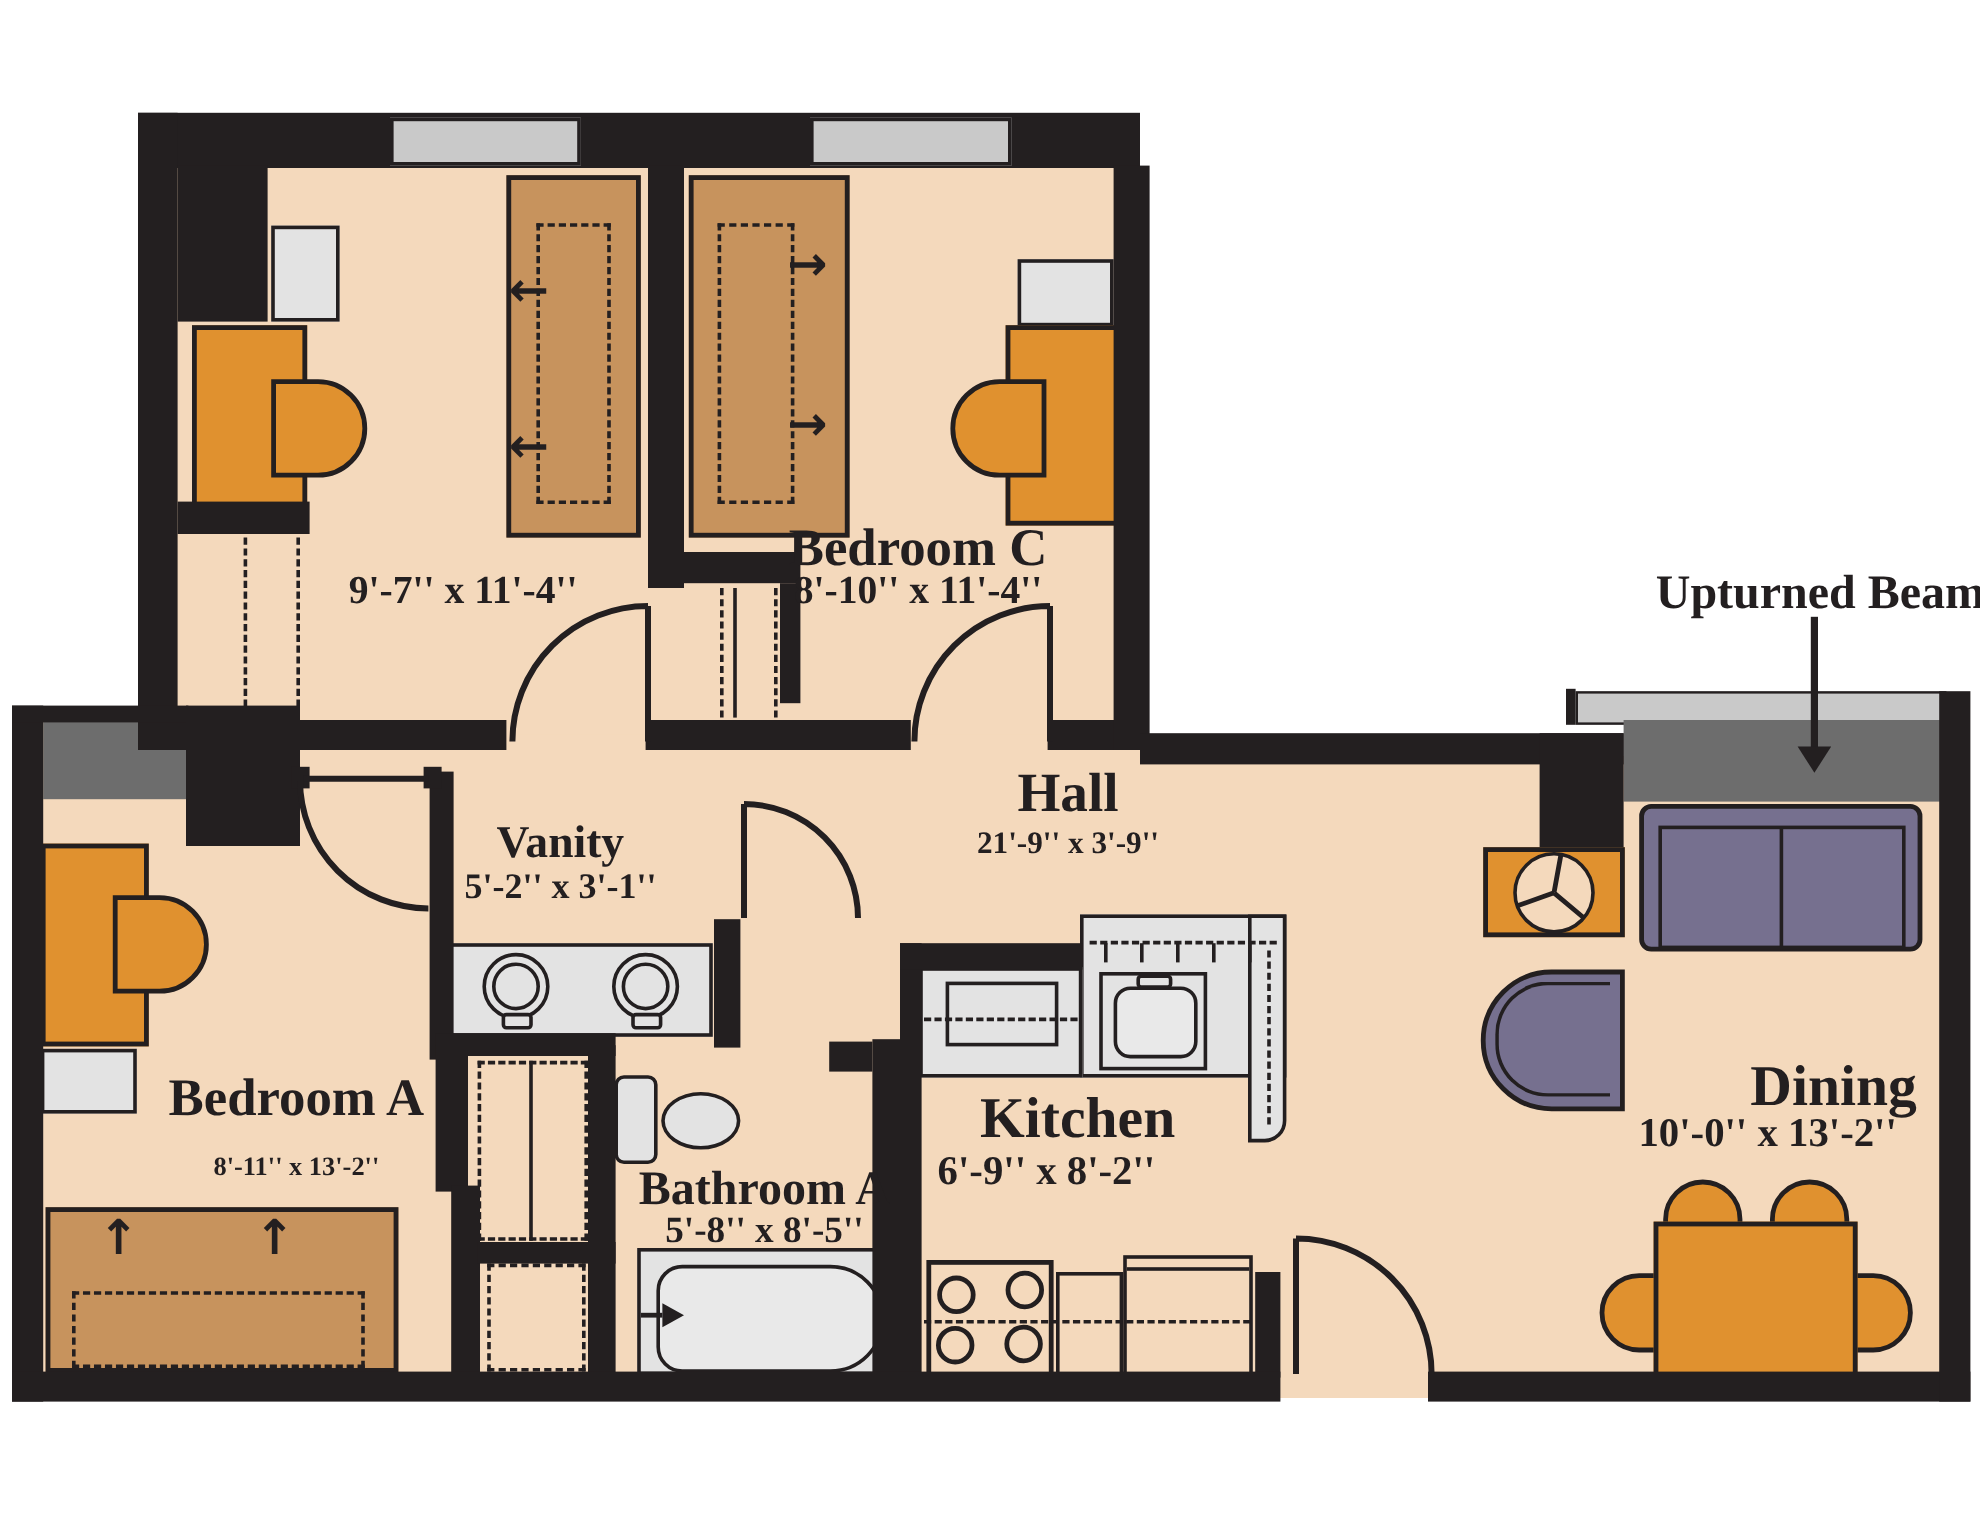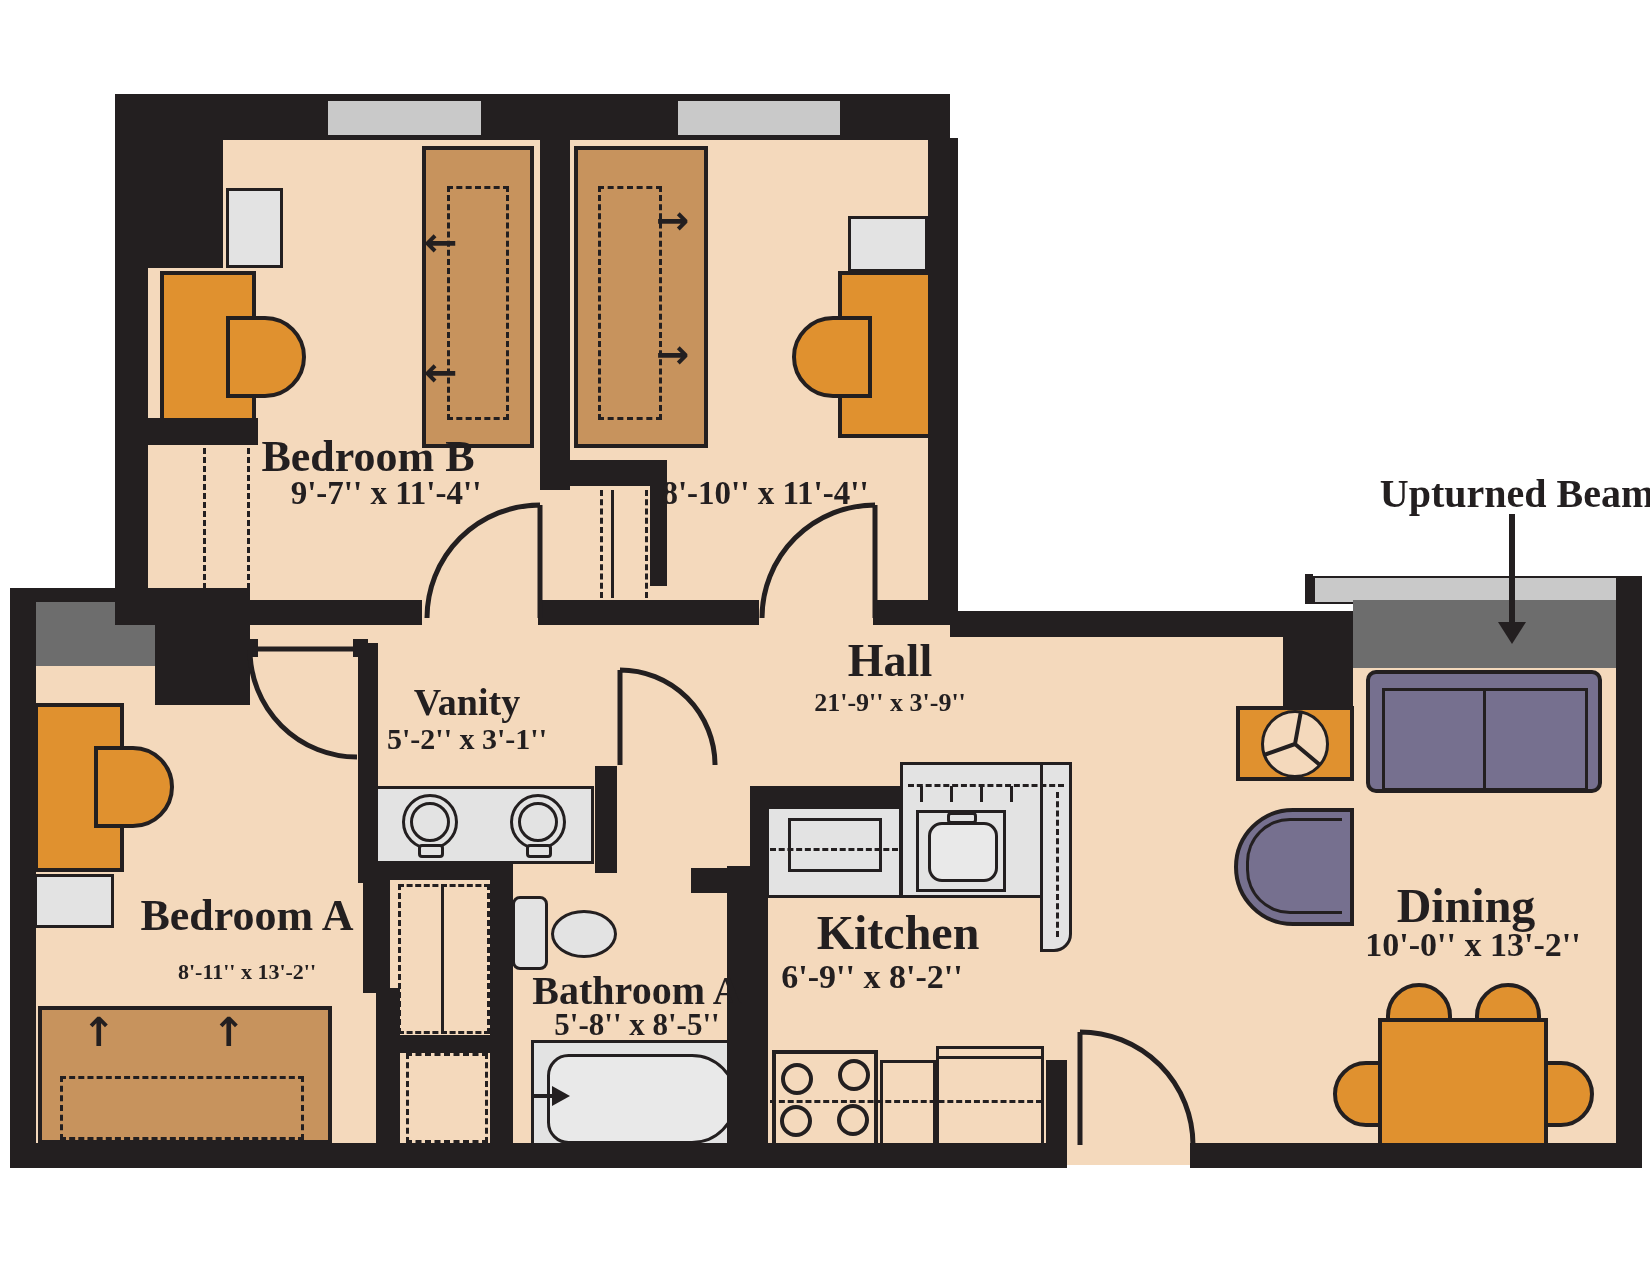--- a/index.html
+++ b/index.html
@@ -175,40 +175,40 @@
       <path d="M620,670 L620,765 M620,670 A95,95 0 0 1 715,765"></path>
       <path d="M1080,1032 L1080,1145 M1080,1032 A113,113 0 0 1 1193,1145"></path>
     </g>
     <g stroke="#231f20" stroke-width="4" fill="none">
       <path d="M1295,744 L1301,711 M1295,744 L1264,755 M1295,744 L1320,765"></path>
       <path d="M534,1096 L552,1096"></path>
     </g>
     <polygon points="552,1086 552,1106 570,1096" fill="#231f20"></polygon>
   </svg>
 
-  <div class="room-label" style="left:368px;top:456px;font-size:44px">Bedroom B</div>
   <div class="room-dims" style="left:386px;top:493px;font-size:33px">9'-7'' x 11'-4''</div>
 
+  <div class="room-label" style="left:765px;top:456px;font-size:44px">Bedroom C</div>
   <div class="room-dims" style="left:765px;top:493px;font-size:33px">8'-10'' x 11'-4''</div>
 
   <div class="room-label" style="left:247px;top:915px;font-size:44px">Bedroom A</div>
   <div class="room-dims" style="left:247px;top:972px;font-size:22px">8'-11'' x 13'-2''</div>
 
   <div class="room-label" style="left:467px;top:702px;font-size:38px">Vanity</div>
   <div class="room-dims" style="left:467px;top:739px;font-size:30px">5'-2'' x 3'-1''</div>
 
   <div class="room-label" style="left:890px;top:660px;font-size:46px">Hall</div>
   <div class="room-dims" style="left:890px;top:703px;font-size:26px">21'-9'' x 3'-9''</div>
 
   <div class="room-label" style="left:637px;top:990px;font-size:40px">Bathroom A</div>
   <div class="room-dims" style="left:637px;top:1025px;font-size:31px">5'-8'' x 8'-5''</div>
 
   <div class="room-label" style="left:898px;top:932px;font-size:48px">Kitchen</div>
   <div class="room-dims" style="left:872px;top:977px;font-size:34px">6'-9'' x 8'-2''</div>
 
-  <div class="room-label" style="left:1466px;top:905px;font-size:48px">Dining</div>
+  <div class="room-label" style="left:1528px;top:905px;font-size:48px">Dining</div>
   <div class="room-dims" style="left:1473px;top:945px;font-size:34px">10'-0'' x 13'-2''</div>
 
   <div class="room-label" style="left:1517px;top:493px;font-size:40px;z-index:45">Upturned Beam</div>
   <div class="solidline" style="left:1509px;top:514px;width:6px;height:110px;z-index:45"></div>
   <div class="abs" style="left:1498px;top:622px;width:0;height:0;border-left:14px solid transparent;border-right:14px solid transparent;border-top:22px solid #231f20;z-index:45"></div>
 
 </div>
 
 </body></html>

